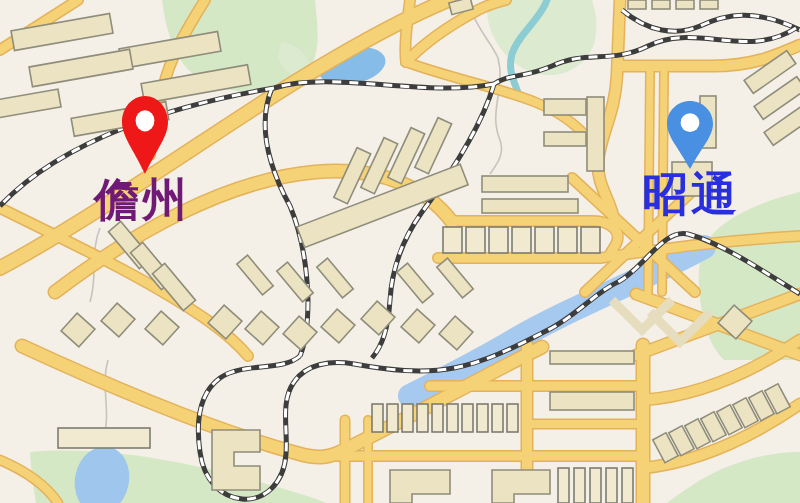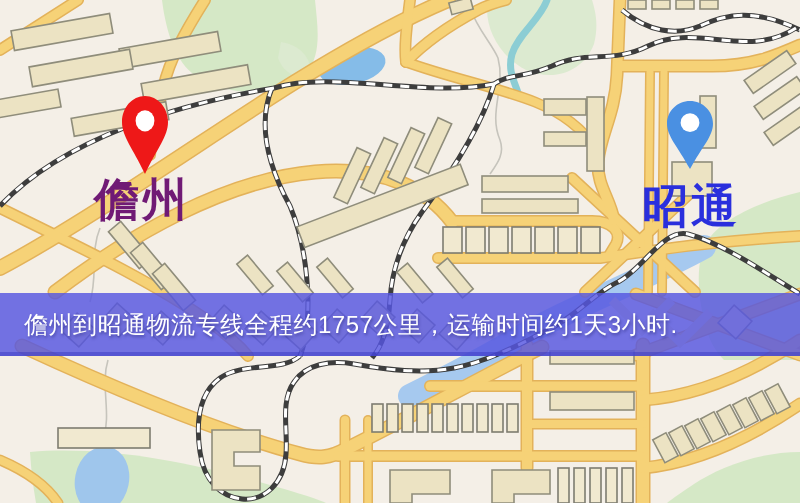--- a/index.html
+++ b/index.html
@@ -28,21 +28,21 @@
     padding-left:24px;white-space:nowrap;
     text-shadow:1px 2px 3px rgba(40,40,120,0.55);}
   
   .pin{position:absolute;z-index:6;}
   #origin-pin{left:122px;top:96px;width:46px;height:78px;}
   #destination-pin{left:667px;top:101px;width:46px;height:68px;}
   
   .city-label{position:absolute;z-index:7;font-weight:bold;
     font-family:"Liberation Serif",serif;letter-spacing:3px;line-height:1;}
   #origin-label{left:94px;top:178px;font-size:45px;color:#701a75;}
-  #destination-label{left:642px;top:184px;font-size:46px;color:#2a2fdd;}
+  #destination-label{left:642px;top:172px;font-size:46px;color:#2a2fdd;}
 </style>
 </head>
 <body>
 
 <div id="map-viewport">
   <svg class="map" width="800" height="503" viewBox="0 0 800 503">
     <defs>
       <path id="rd1" d="M0,268 C90,220 210,135 295,82 C355,45 405,18 448,0"></path>
       <path id="rd2" d="M0,208 C75,245 150,280 210,322 C225,333 238,344 248,356"></path>
       <path id="rd3" d="M78,0 L0,50"></path>
@@ -267,23 +267,20 @@
       <rect class="bld" x="674" y="428" width="15" height="26" transform="rotate(-28 681 441)"></rect>
       <rect class="bld" x="690" y="421" width="15" height="26" transform="rotate(-28 697 434)"></rect>
       <rect class="bld" x="706" y="414" width="15" height="26" transform="rotate(-28 713 427)"></rect>
       <rect class="bld" x="722" y="407" width="15" height="26" transform="rotate(-28 729 420)"></rect>
       <rect class="bld" x="738" y="400" width="15" height="26" transform="rotate(-28 745 413)"></rect>
       <rect class="bld" x="754" y="393" width="15" height="26" transform="rotate(-28 761 406)"></rect>
       <rect class="bld" x="770" y="386" width="15" height="26" transform="rotate(-28 777 399)"></rect>
     </g>
   </svg>
 
-  <div id="route-banner">
-    <span class="txt">儋州到昭通物流专线全程约1757公里，运输时间约1天3小时.</span>
-  </div>
 
   <svg class="pin" id="origin-pin" viewBox="0 0 44 66" preserveAspectRatio="none">
     <path d="M22 0 C9.85 0 0 9.85 0 22 c0 12.1 9.9 21.5 22 44 c12.1 -22.5 22 -31.9 22 -44 C44 9.85 34.15 0 22 0 z" fill="#ee1818"></path>
     <circle cx="22" cy="21" r="9" fill="#ffffff"></circle>
   </svg>
 
   <svg class="pin" id="destination-pin" viewBox="0 0 44 66" preserveAspectRatio="none">
     <path d="M22 0 C9.85 0 0 9.85 0 22 c0 12.1 9.9 21.5 22 44 c12.1 -22.5 22 -31.9 22 -44 C44 9.85 34.15 0 22 0 z" fill="#4a90e2"></path>
     <circle cx="22" cy="21" r="9" fill="#ffffff"></circle>
   </svg>

